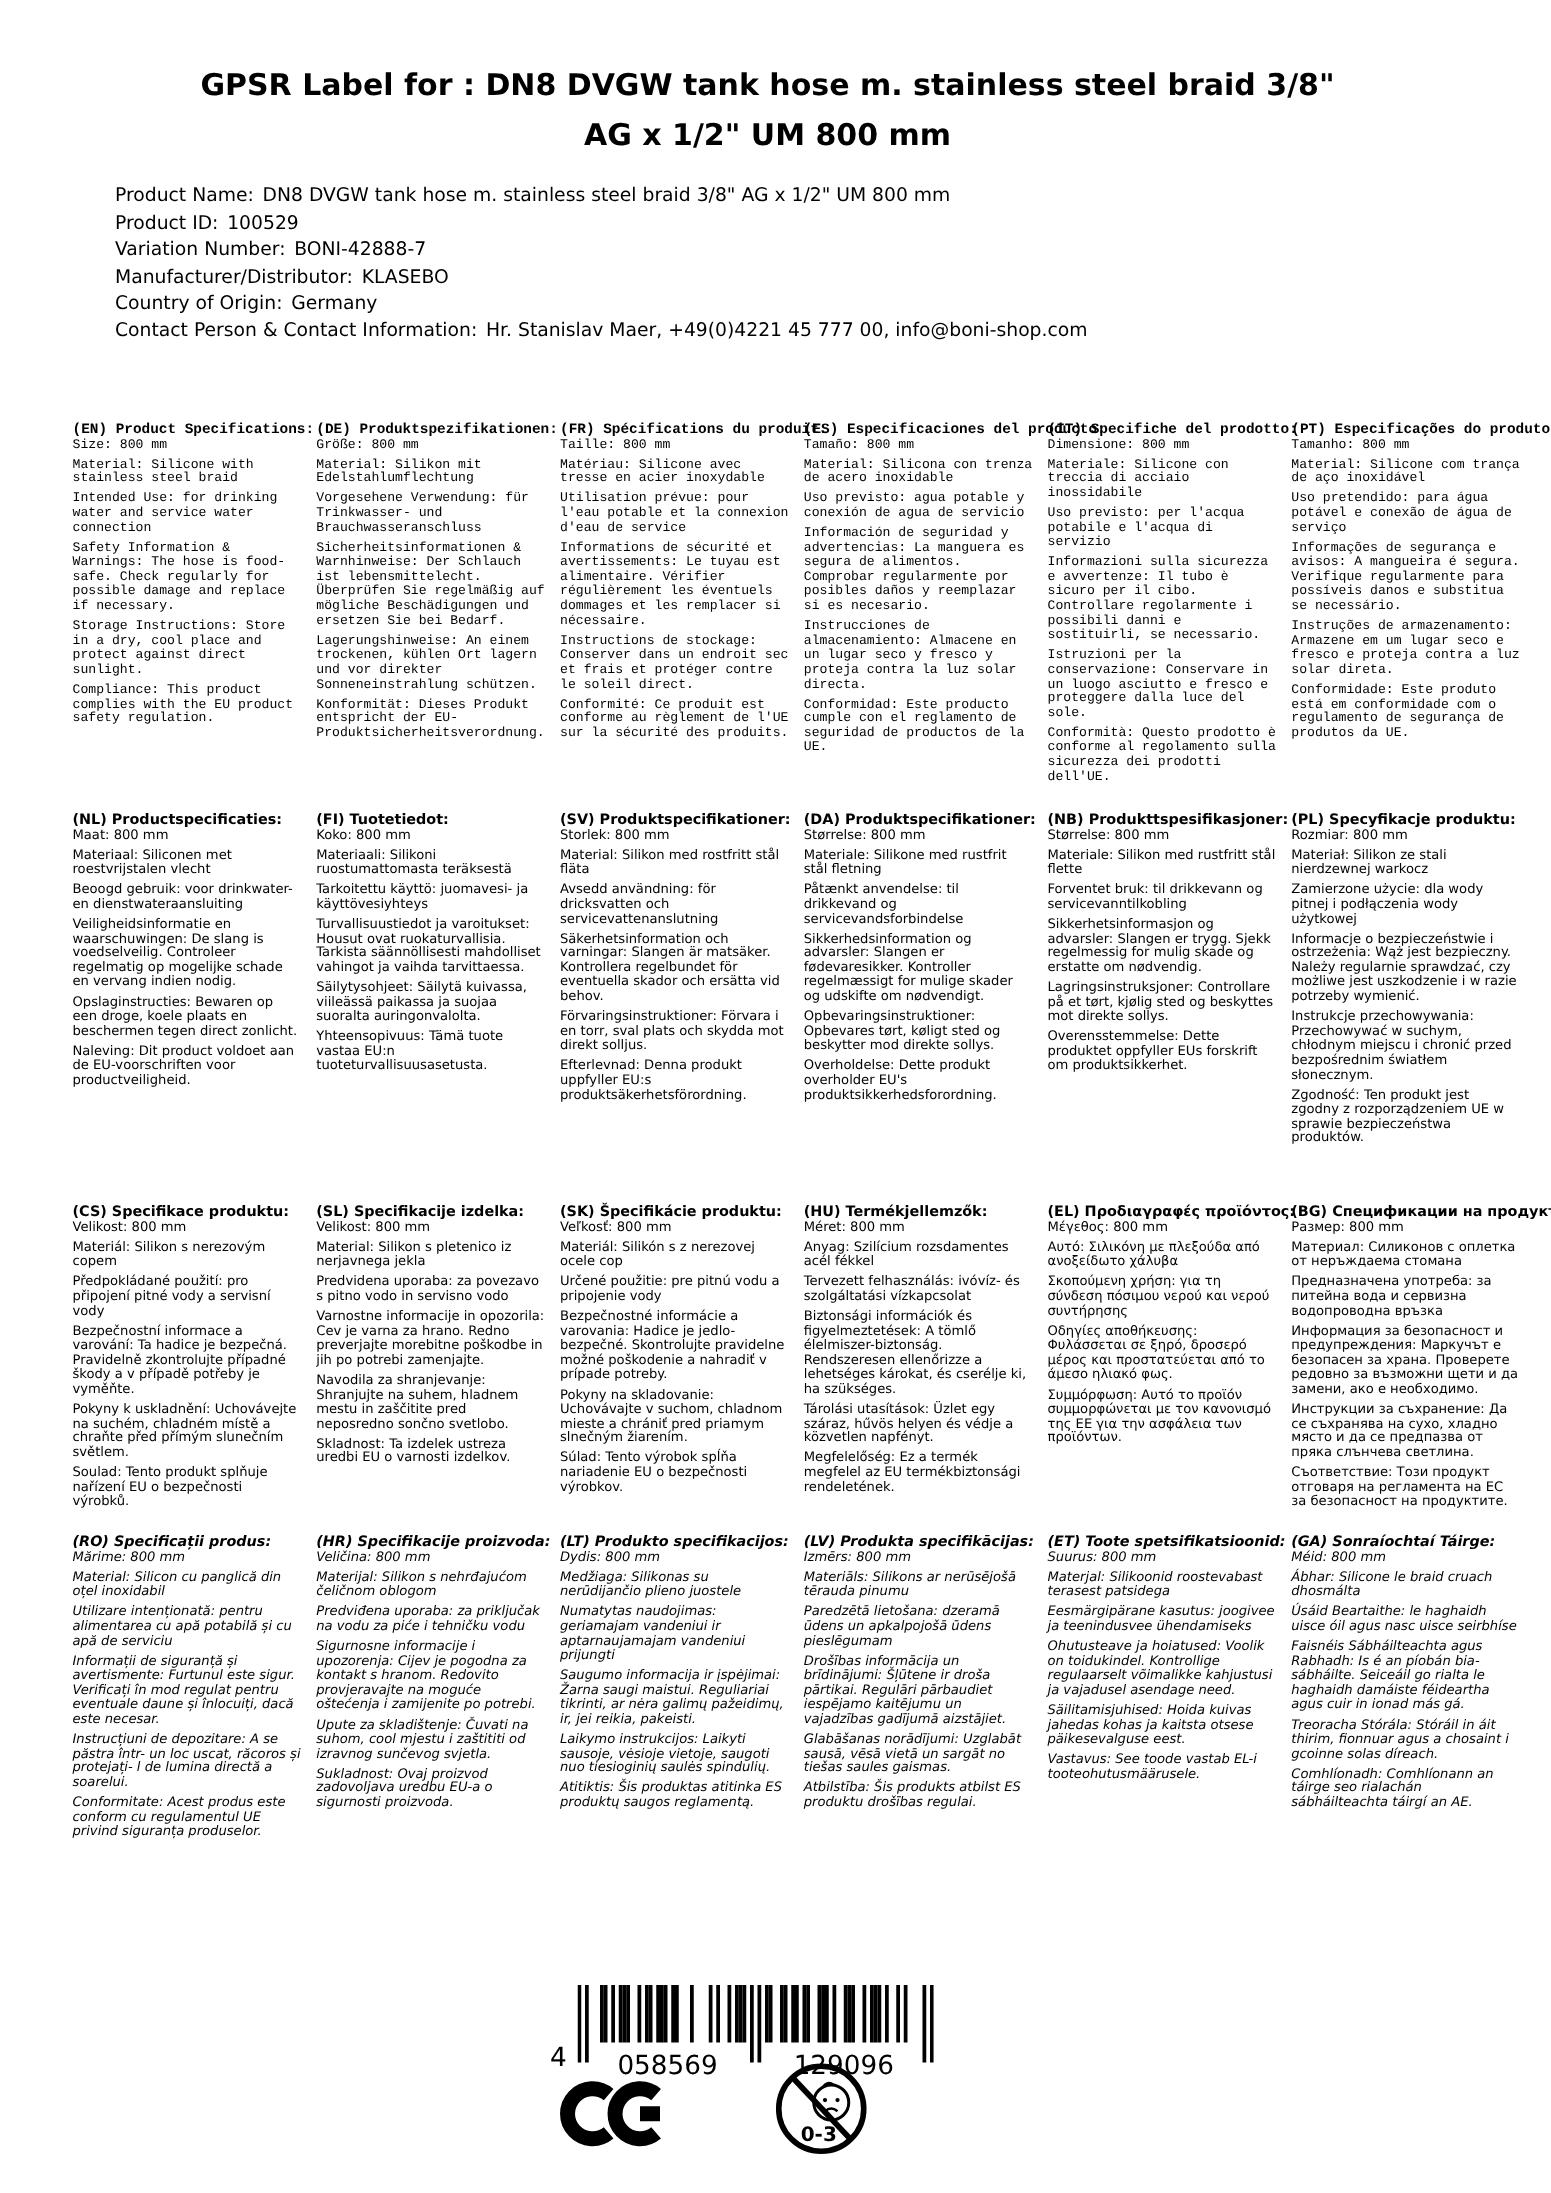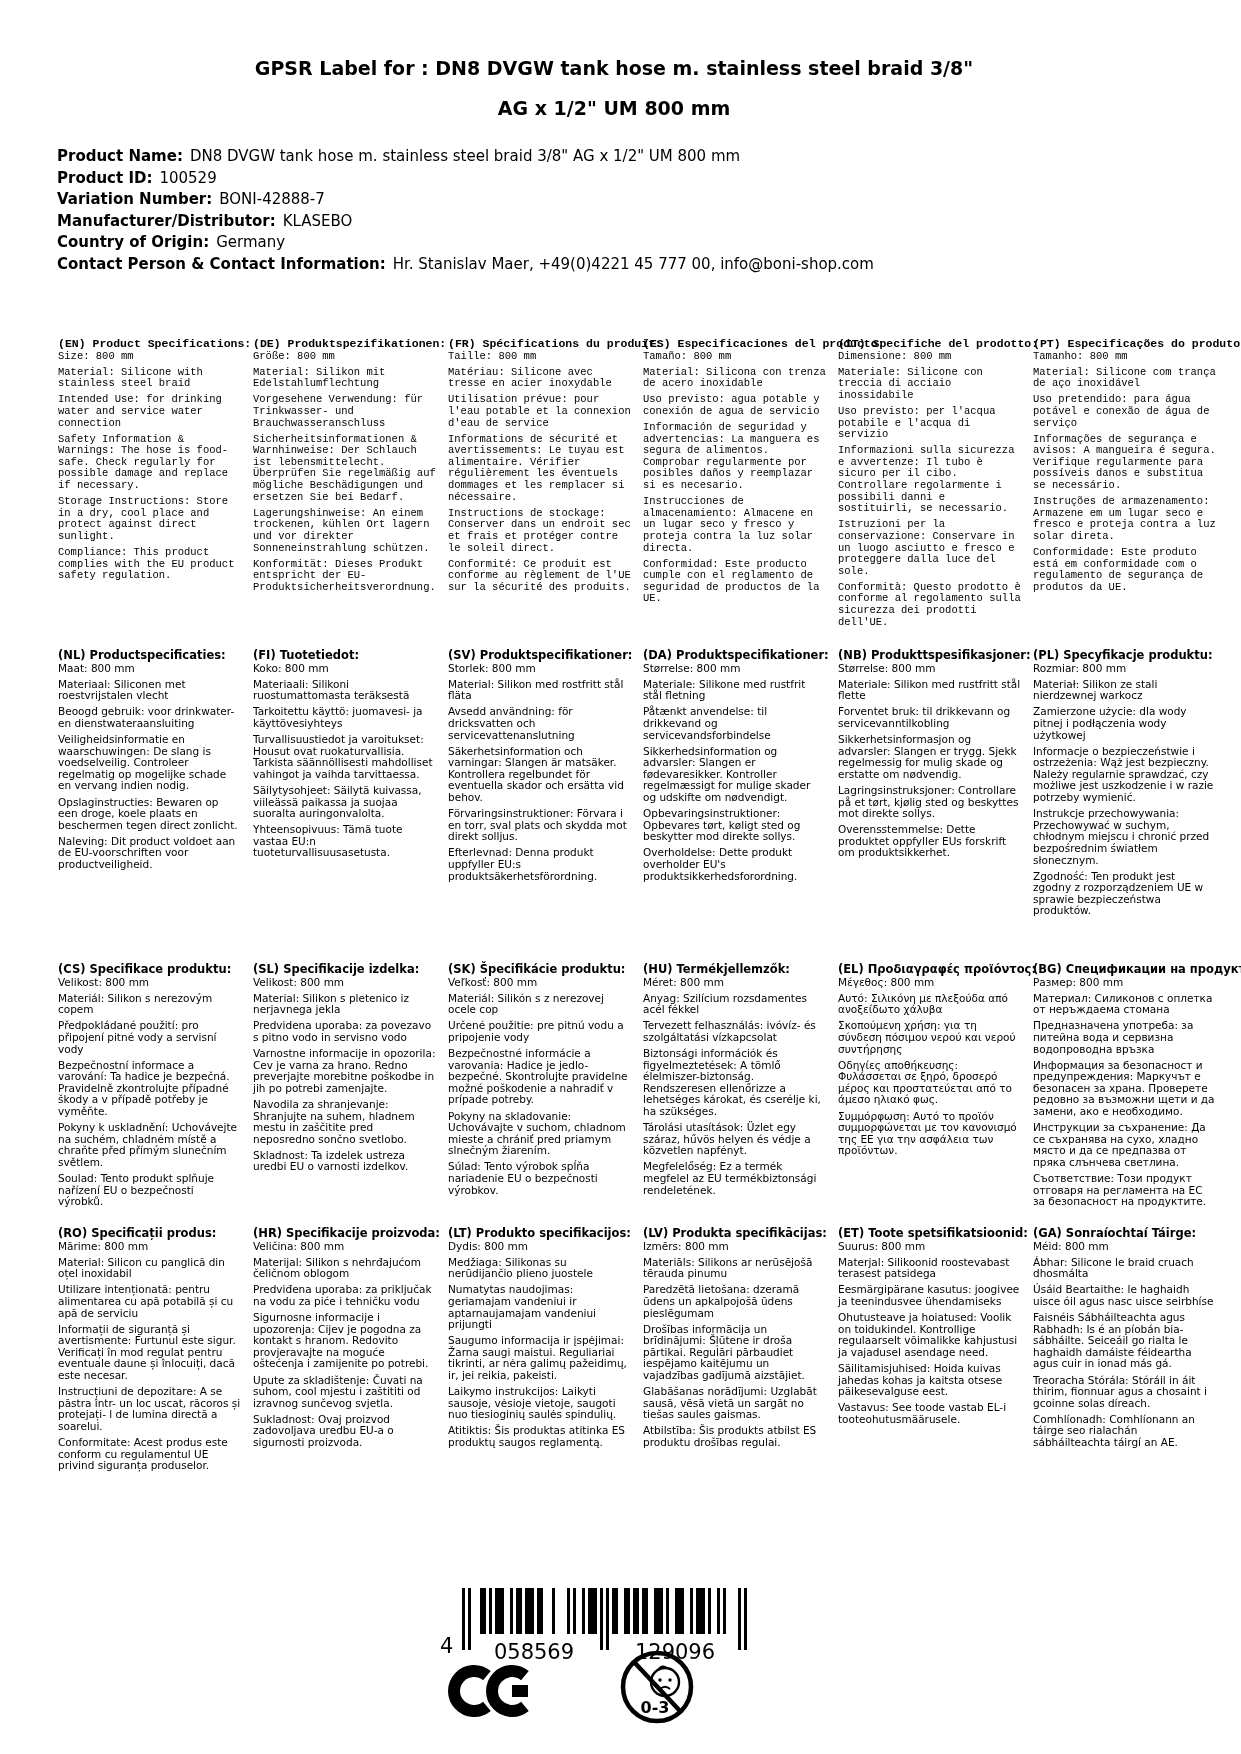--- a/index.html
+++ b/index.html
@@ -2,30 +2,30 @@
 <html><head>
 <meta charset="utf-8">
 <style>
   html,body{margin:0;padding:0;background:#fff;}
   body{
     width:1241px;height:1754px;position:relative;
     font-family:"DejaVu Sans",sans-serif;color:#000;overflow:hidden;
   }
   .title{
     position:absolute;top:48px;left:0;width:1228px;text-align:center;
-    font-size:19px;font-weight:bold;line-height:40px;
+    font-size:24px;font-weight:bold;line-height:40px;
   }
   .product-info{position:absolute;top:146px;left:57px;font-size:15px;line-height:21.5px;}
-  .pi-row .pi-label{font-weight:bold;}
+  .pi-row .pi-label{font-weight:normal;margin-left:35px;}
   .pi-row .pi-value{margin-left:7px;}
   .spec-row{
     position:absolute;left:58px;width:1180px;display:grid;
     grid-template-columns:repeat(6,195px);align-items:start;
   }
-  #row0{top:338px;font-family:Liberation Mono, monospace;} #row1{top:650px;} #row2{top:964px;} #row3{top:1228px;}
+  #row0{top:338px;font-family:Liberation Mono, monospace;} #row1{top:650px;} #row2{top:964px;} #row3{top:1228px;font-style:italic;}
   .spec-cell{width:183px;font-size:10.5px;line-height:11.6px;}
   .spec-header{font-weight:bold;font-size:11.5px;white-space:nowrap;margin:0 0 1px 0;}
   .spec-par{margin:0 0 4.5px 0;}
   .barcode{position:absolute;left:440px;top:1588px;width:310px;height:74px;}
   .barcode .lead-digit{position:absolute;left:0px;top:46px;font-size:21px;}
   .barcode svg{position:absolute;left:22px;top:0;}
   .bc-text{font-size:21px;font-family:"DejaVu Sans",sans-serif;}
   .ce-mark{position:absolute;left:448px;top:1663px;}
   .age-warning{position:absolute;left:618px;top:1648px;}
 </style>

